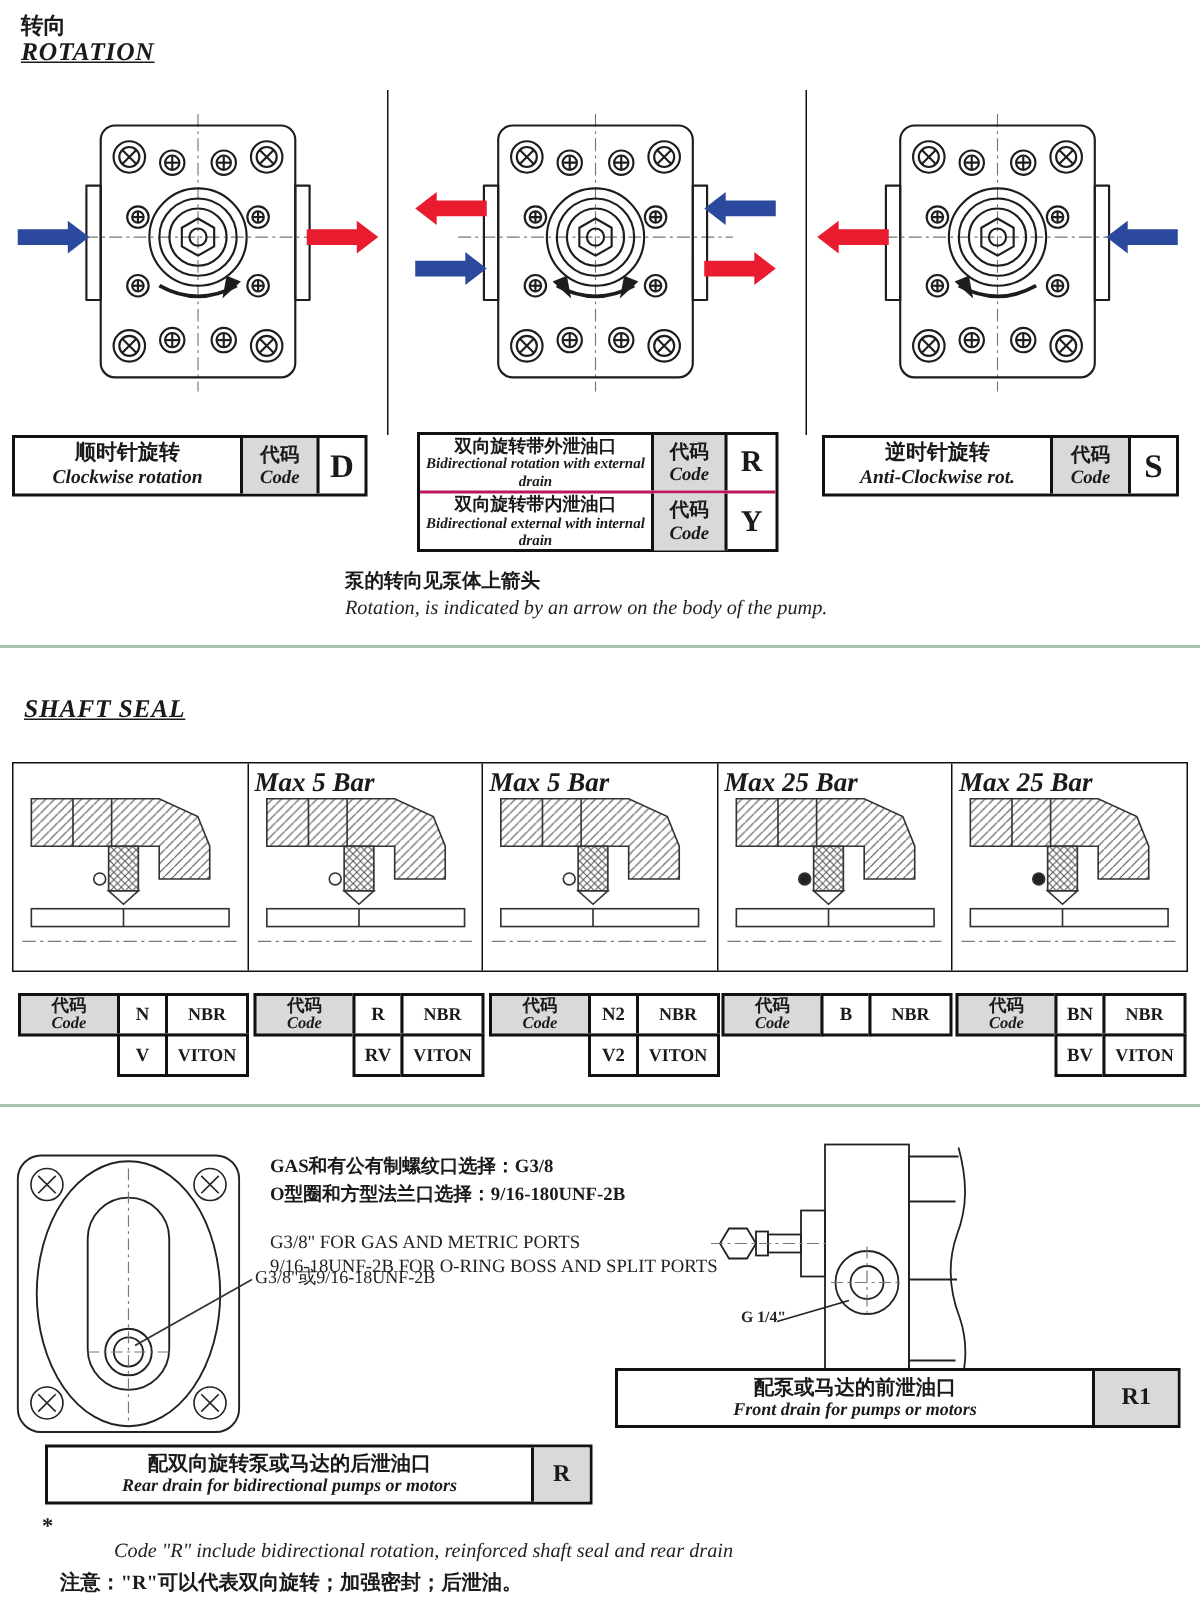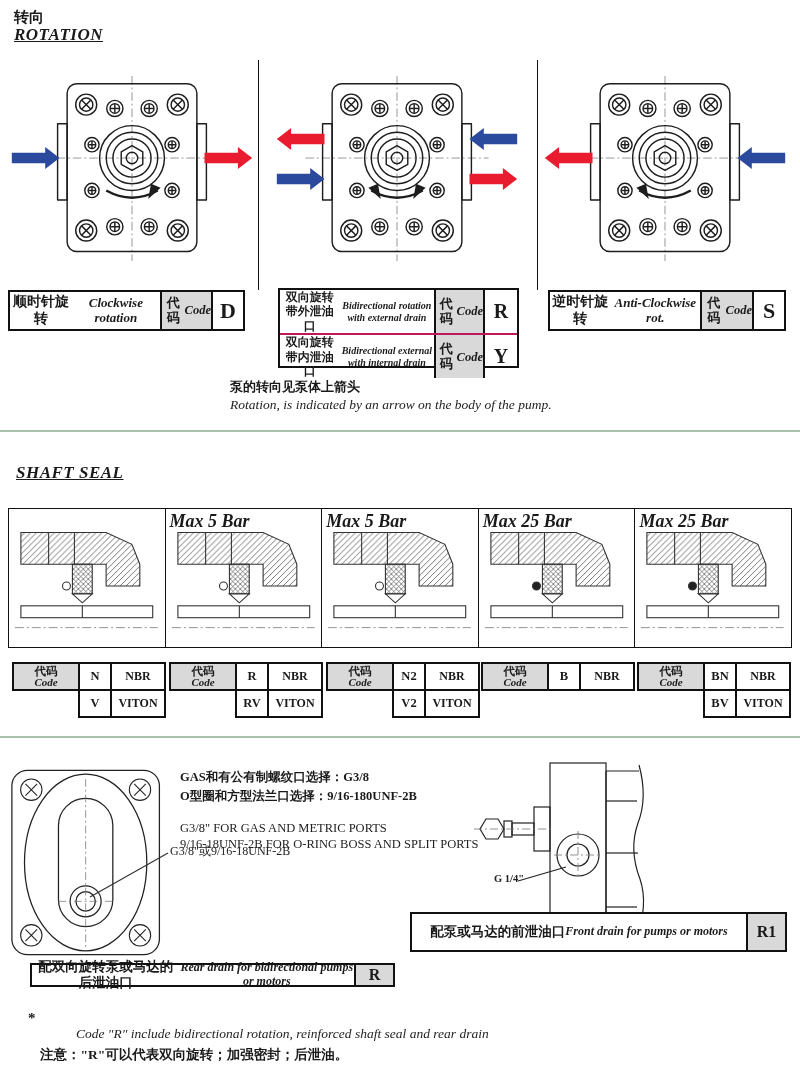--- a/index.html
+++ b/index.html
@@ -8,21 +8,21 @@
   .abs{position:absolute;box-sizing:border-box;}
   .title-zh{font-size:15px;font-weight:bold;}
   .title-en{font-size:17px;font-weight:bold;font-style:italic;text-decoration:underline;letter-spacing:.5px;}
   .vline{width:1px;background:#111;}
   .hdiv{left:0;width:800px;height:2px;background:#a9c2a9;}
   
   .tbl{display:flex;border:2px solid #111;background:#fff;box-sizing:border-box;}
   .tblcol{display:flex;flex-direction:column;border:2px solid #111;background:#fff;box-sizing:border-box;}
   .trow{display:flex;flex:1;}
   .trow + .trow{border-top:2px solid #be185d;}
-  .cell{border-right:2px solid #111;display:flex;justify-content:center;
+  .cell{border-right:2px solid #111;display:flex;flex-direction:column;justify-content:center;
         align-items:center;text-align:center;box-sizing:border-box;}
   .cell:last-child{border-right:none;}
   .gray{background:#d9d9d9;}
   .zh{font-weight:bold;font-size:14px;line-height:1.2;}
   .en{font-weight:bold;font-style:italic;font-size:13px;line-height:1.15;}
   .zh-s{font-weight:bold;font-size:12px;line-height:1.2;}
   .en-s{font-weight:bold;font-style:italic;font-size:10px;line-height:1.15;}
   .codehead-zh{font-weight:bold;font-size:13px;line-height:1.15;}
   .codehead-en{font-weight:bold;font-style:italic;font-size:12.5px;line-height:1.15;}
   .letter{font-size:22px;font-weight:bold;}
@@ -624,36 +624,36 @@
   </g>
   <g stroke="#777" stroke-width="0.8" stroke-dasharray="8 3 2 3">
     <line x1="12" y1="72" x2="92" y2="72"></line>
           <line x1="92" y1="98" x2="140" y2="98"></line>
           <line x1="116" y1="74" x2="116" y2="122"></line>
   </g>
   </svg>
     </div>
   <div class="abs port-label-sm" style="left:494px;top:873px">G 1/4"</div>
 
-  <div class="tbl abs" style="left:30px;top:963px;width:365px;height:24px">
+  <div class="tbl abs" style="left:30px;top:963px;width:365px;height:40px">
     <div class="cell" style="flex:1">
       <div class="dzh">配双向旋转泵或马达的后泄油口</div>
       <div class="den">Rear drain for bidirectional pumps or motors</div>
     </div>
     <div class="cell gray dcode" style="width:37px">
       <span>R</span>
     </div>
   </div>
 
   <div class="tbl abs" style="left:410px;top:912px;width:377px;height:40px">
     <div class="cell" style="flex:1">
       <div class="dzh">配泵或马达的前泄油口</div>
       <div class="den">Front drain for pumps or motors</div>
     </div>
-    <div class="cell gray dcode" style="width:37px">
+    <div class="cell gray dcode" style="width:55px">
       <span>R1</span>
     </div>
   </div>
 
   <div class="abs fstar" style="left:28px;top:1010px">*</div>
   <div class="abs fen" style="left:76px;top:1026px">Code "R" include bidirectional rotation, reinforced shaft seal and rear drain</div>
   <div class="abs fzh" style="left:40px;top:1046px">注意："R"可以代表双向旋转；加强密封；后泄油。</div>
 
 </div>
 

